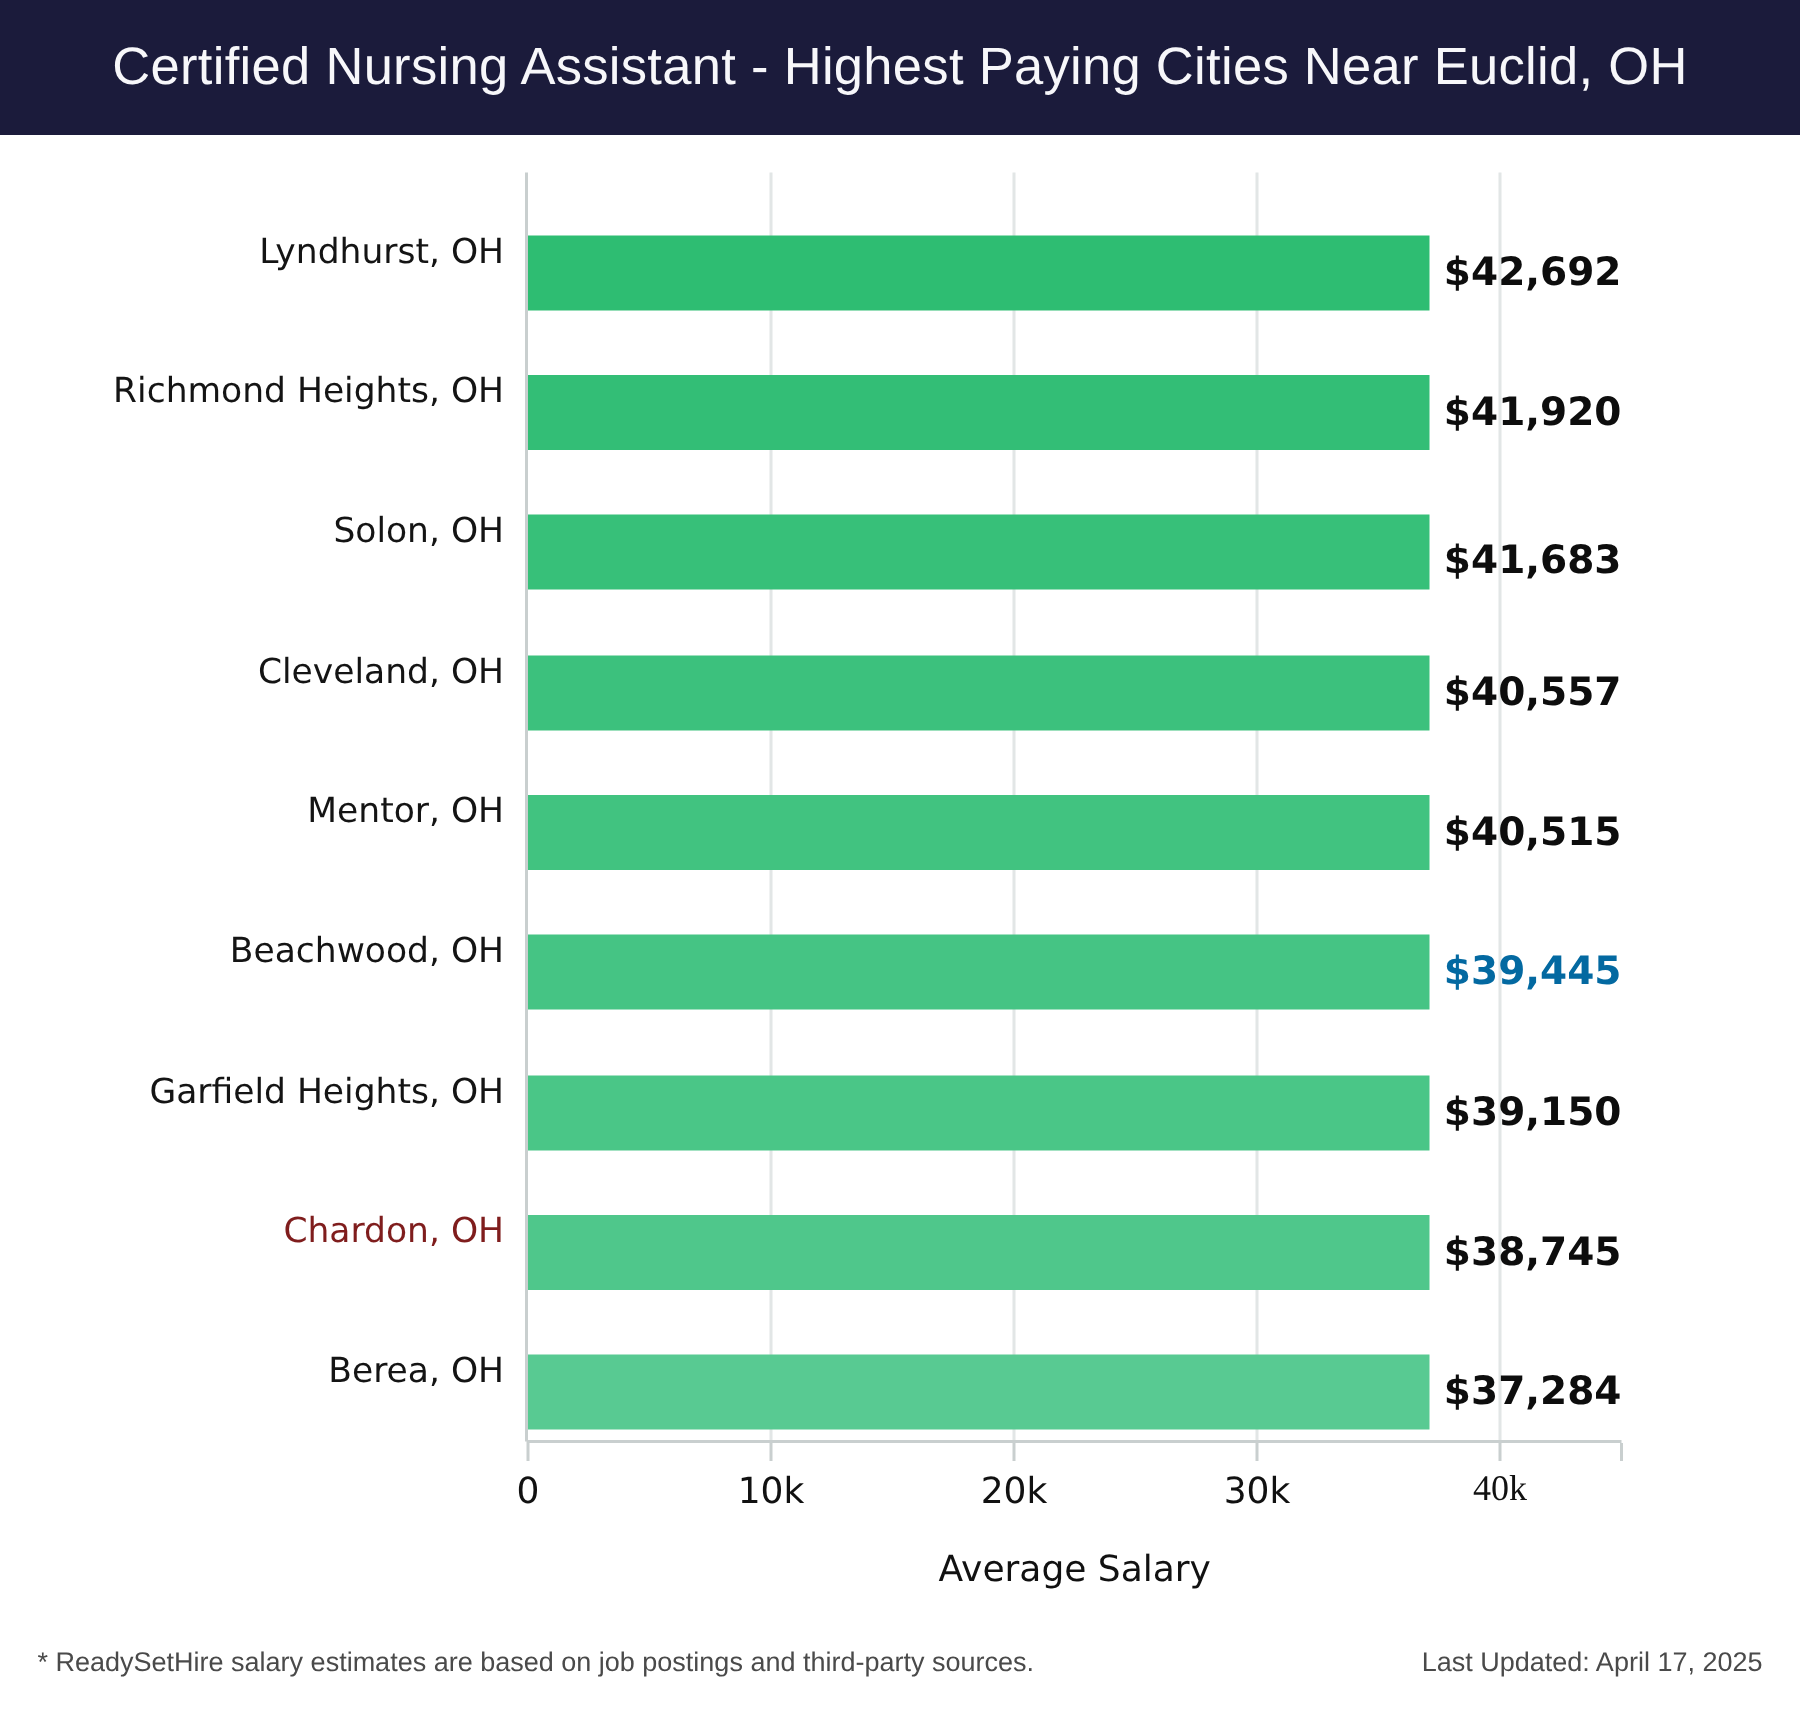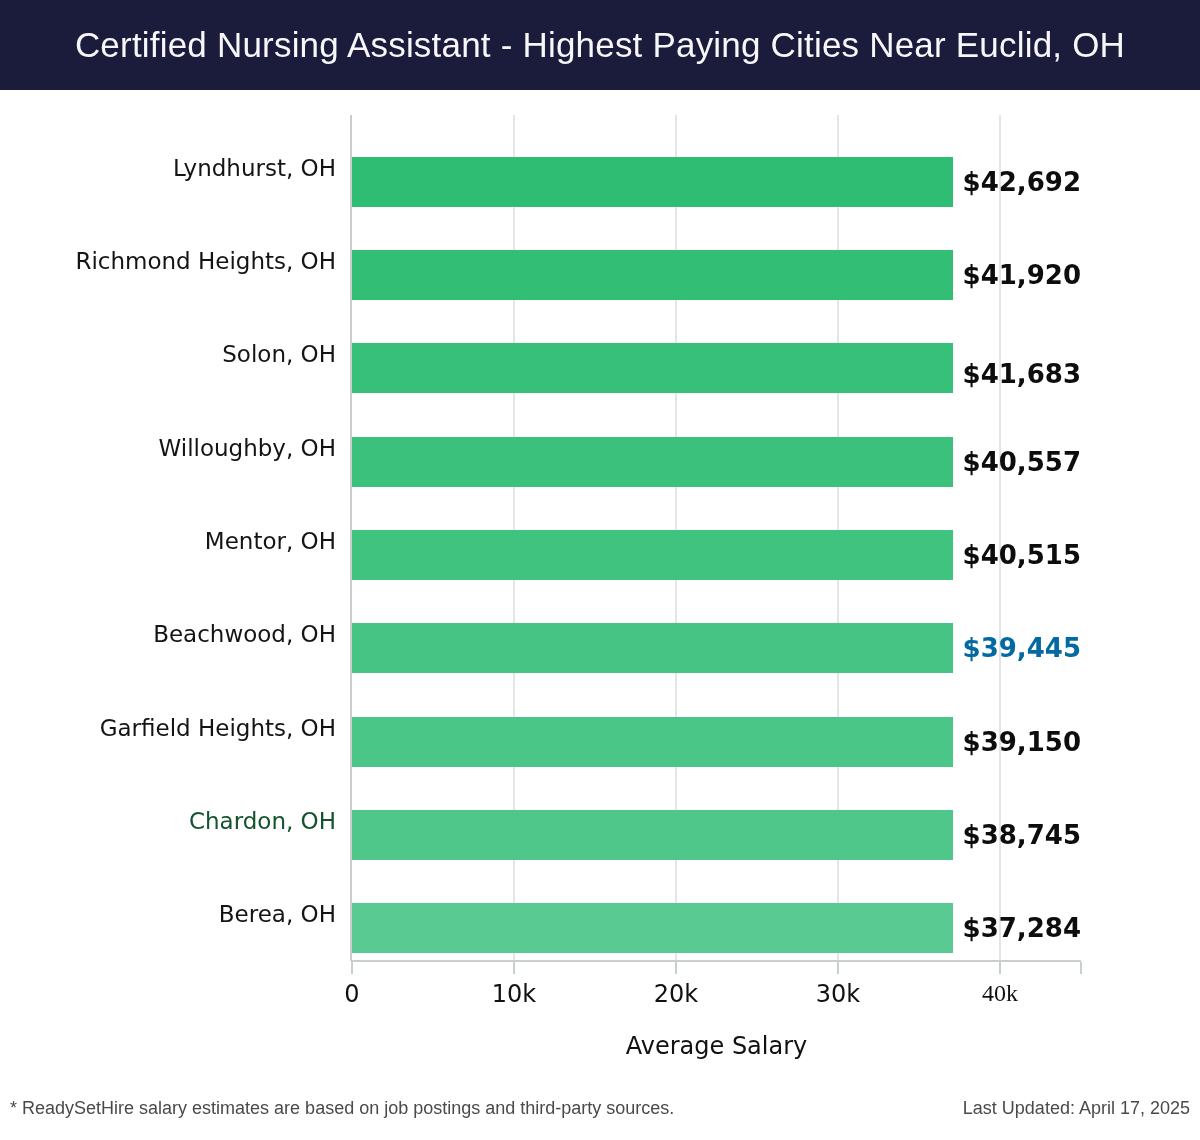--- a/index.html
+++ b/index.html
@@ -66,44 +66,44 @@
     font-size:24px;
   }
   .x-title{
     position:absolute;top:1032px;left:352px;width:729px;
     text-align:center;
     font-size:24px;
   }
   .footer{
     position:absolute;left:0;top:1098px;width:1200px;
     box-sizing:border-box;
-    padding:0 10px;
+    padding:0 25px;
     display:flex;justify-content:space-between;align-items:center;
     font-family:"Liberation Sans",sans-serif;
     font-size:18px;
   }
 </style>
 </head>
 <body>
 
 <div class="page">
 
   <header class="header" style="background: rgb(27, 27, 59);">
     <h1 style="color: rgb(247, 247, 250);">Certified Nursing Assistant - Highest Paying Cities Near Euclid, OH</h1>
   </header>
 
   <div class="labels-col" id="labels-col">
       <div class="label-row" style="color: rgb(20, 20, 20);">Lyndhurst, OH</div>
       <div class="label-row" style="color: rgb(20, 20, 20);">Richmond Heights, OH</div>
       <div class="label-row" style="color: rgb(20, 20, 20);">Solon, OH</div>
-      <div class="label-row" style="color: rgb(20, 20, 20);">Willoughby, OH</div>
+      <div class="label-row" style="color: rgb(20, 20, 20);">Cleveland, OH</div>
       <div class="label-row" style="color: rgb(20, 20, 20);">Mentor, OH</div>
       <div class="label-row" style="color: rgb(20, 20, 20); margin-left: 16px;">Beachwood, OH</div>
       <div class="label-row" style="color: rgb(20, 20, 20);">Garfield Heights, OH</div>
-      <div class="label-row" style="color: #14532d;">Chardon, OH</div>
+      <div class="label-row" style="color: #7f1d1d;">Chardon, OH</div>
       <div class="label-row" style="color: rgb(20, 20, 20);">Berea, OH</div>
     </div>
 
   <div class="plot" id="plot">
     <div class="axis-y" id="axis-y" style="background: rgb(201, 207, 207);"></div>
     <div id="gridlines">
         <div class="gridline" style="left: 161px; background: rgb(226, 230, 230);"></div>
         <div class="gridline" style="left: 323px; background: rgb(226, 230, 230);"></div>
         <div class="gridline" style="left: 485px; background: rgb(226, 230, 230);"></div>
         <div class="gridline" style="left: 647px; background: rgb(226, 230, 230);"></div>

